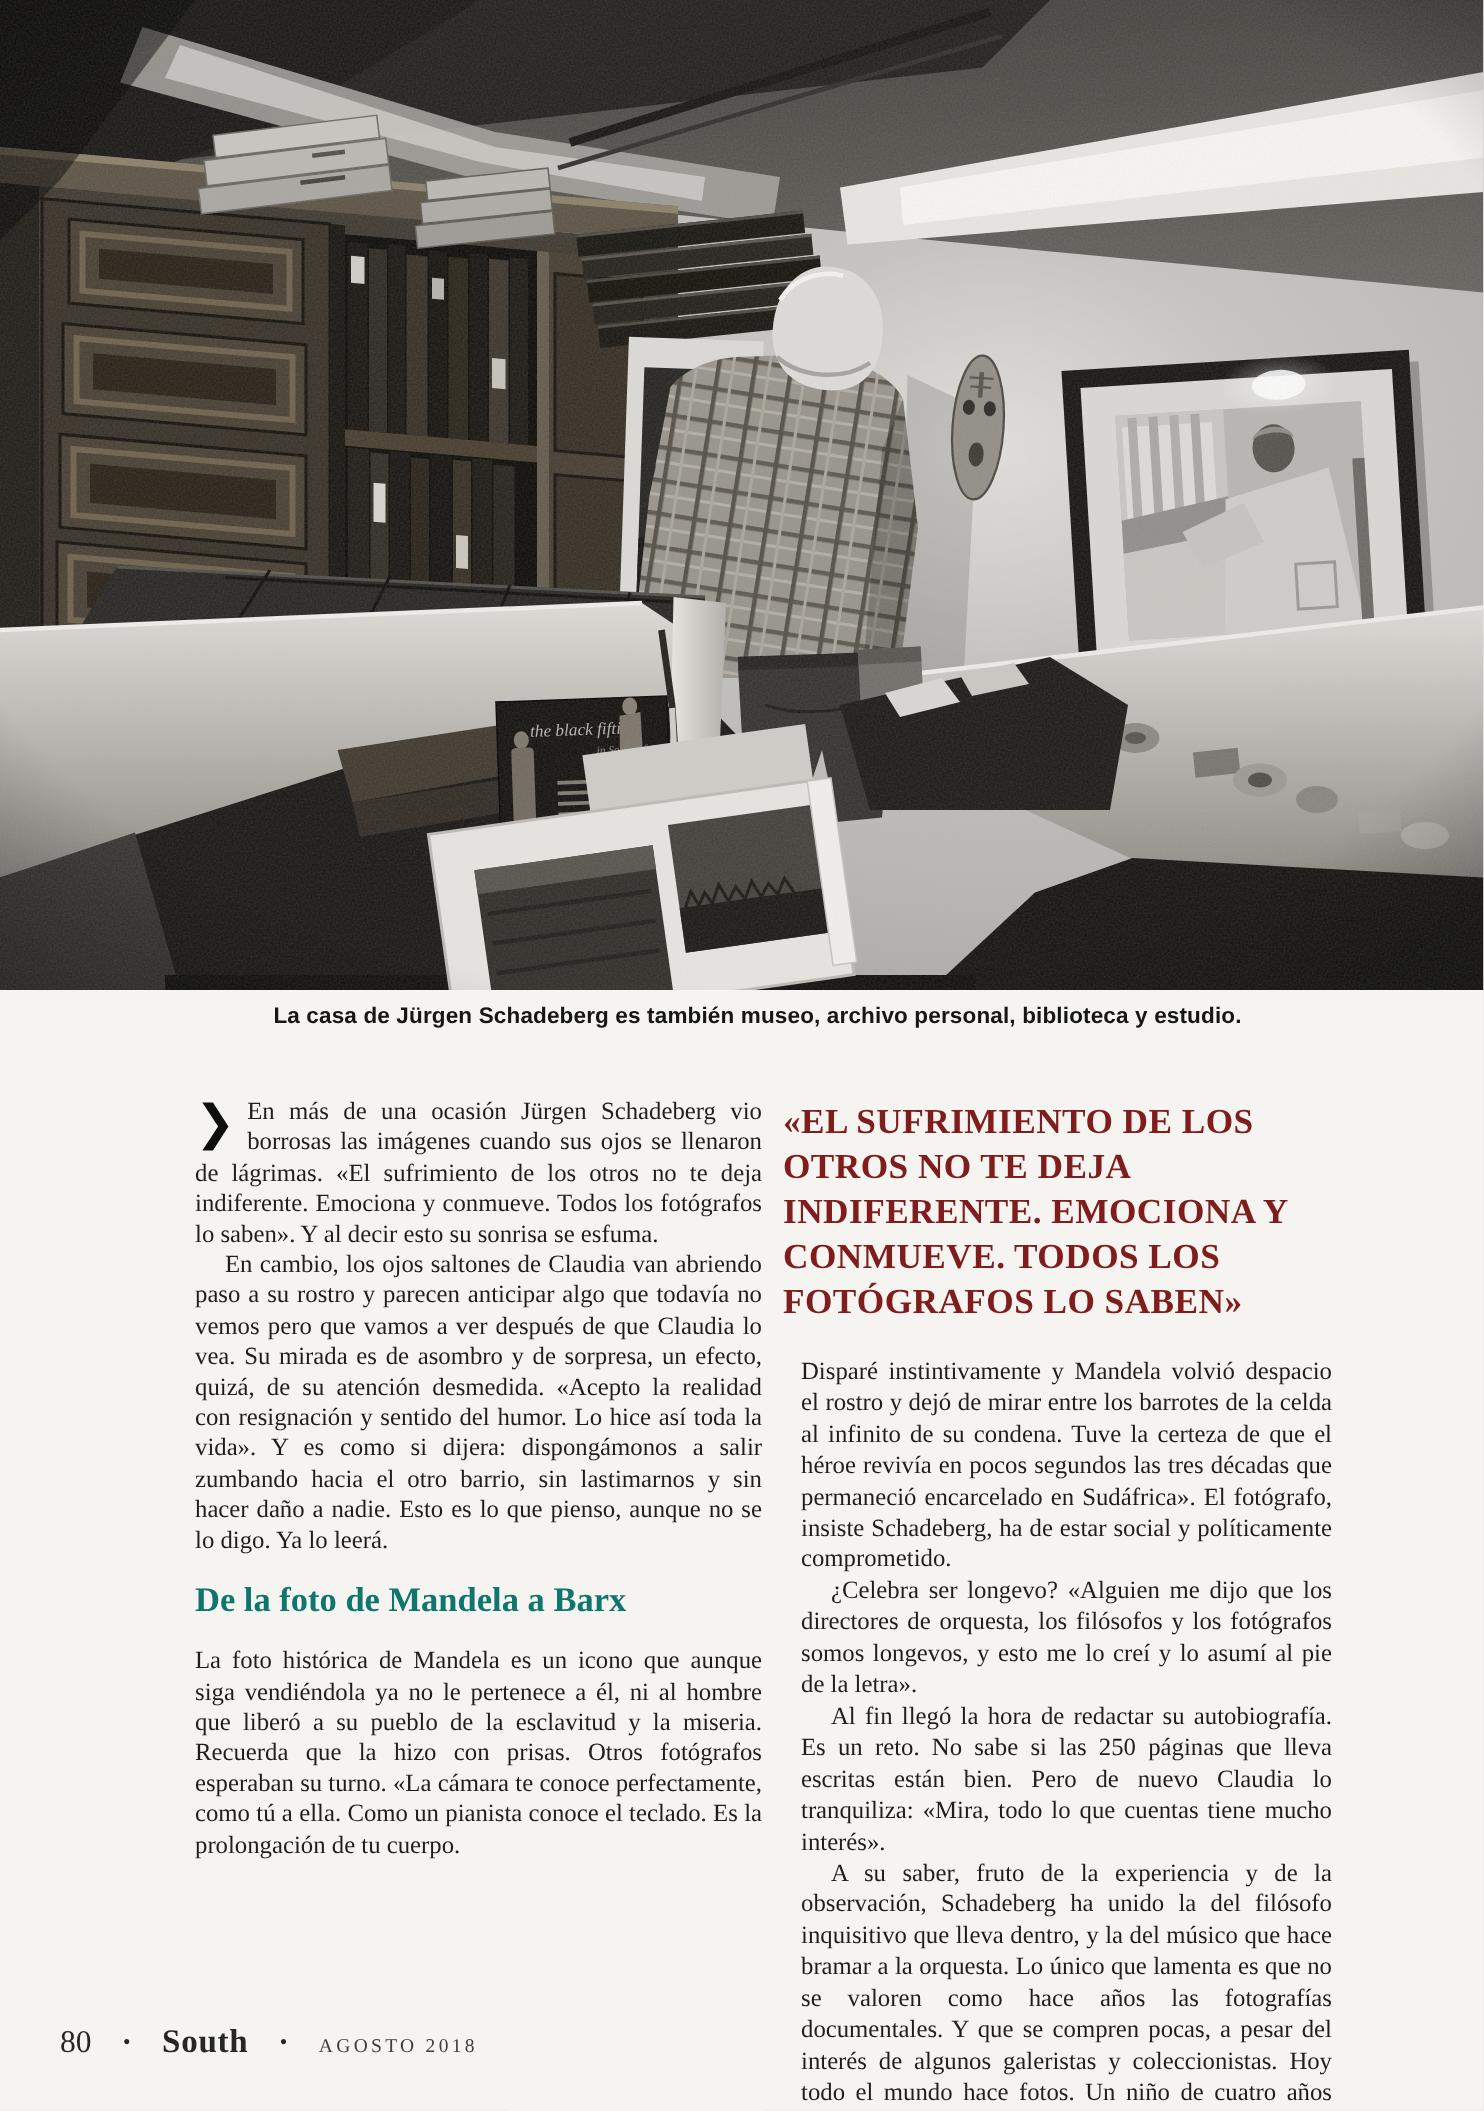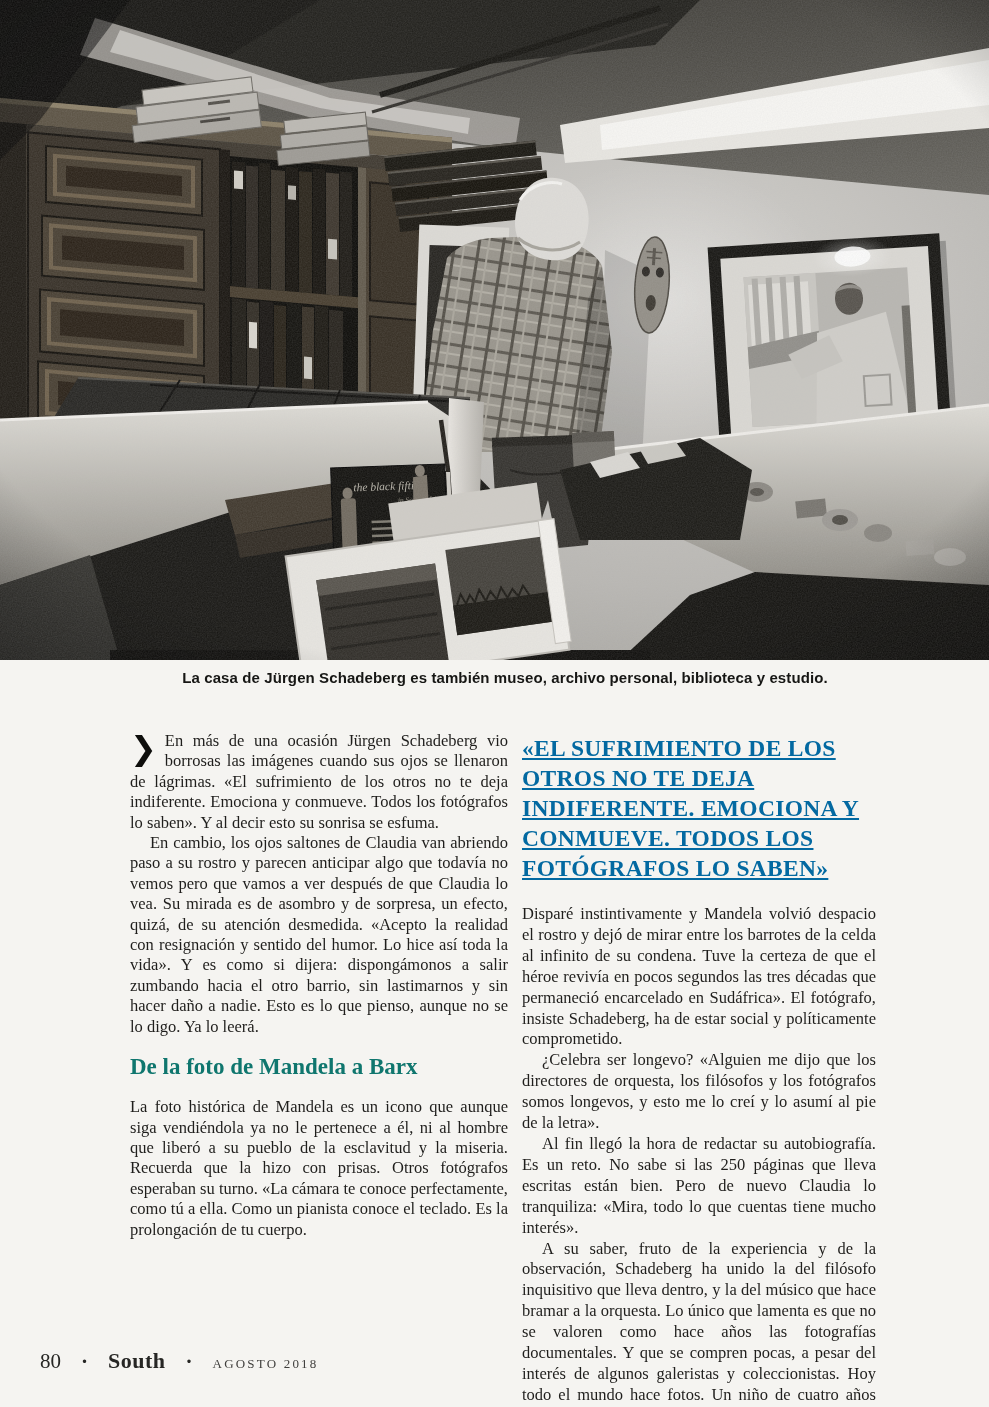--- a/index.html
+++ b/index.html
@@ -7,23 +7,23 @@
         font-family:"Liberation Serif",serif;}
   .photo{position:absolute;left:0;top:0;width:989px;height:660px;margin:0;line-height:0;}
   .caption{position:absolute;left:40px;top:669px;width:930px;margin:0;
            font-family:"Liberation Sans",sans-serif;font-weight:bold;font-size:15px;
            color:#161614;letter-spacing:.1px;text-align:center;}
   .col{position:absolute;color:#1f1e1c;font-size:16.5px;line-height:20.4px;}
   .col-left{left:130px;top:731px;width:378px;}
   .col-right{left:522px;top:733px;width:402px;}
   .col p.body{margin:0;text-align:justify;}
   .col p.indent{text-indent:20px;}
-  .col-right p.body{width:354px;line-height:20.9px;}
+  .col-right p.body{width:354px;line-height:20.9px;margin-left:12px;}
   .pull-quote{font-weight:bold;font-size:23.5px;line-height:30px;letter-spacing:.3px;
-              color:#0369a1;text-align:left;margin:0 0 21px 0;text-decoration:underline;}
+              color:#7f1d1d;text-align:left;margin:0 0 21px 0;}
   .heading{font-size:23px;line-height:26px;text-align:left;margin:17px 0;
            color:#0f766e;font-weight:bold;}
   .lead-arrow{float:left;font-family:"DejaVu Sans",sans-serif;font-weight:bold;
               font-size:32px;line-height:30px;margin:2px 8px 0 0;color:#0e0e0c;}
   .footer{position:absolute;left:40px;top:1348px;display:flex;align-items:baseline;
           gap:20px;color:#262624;}
   .footer .pg{font-size:21px;}
   .footer .sep{font-size:21px;font-weight:bold;}
   .footer .mag{font-size:22px;font-weight:bold;letter-spacing:.5px;}
   .footer .date{font-size:13px;letter-spacing:2.2px;color:#3f3e3c;}

